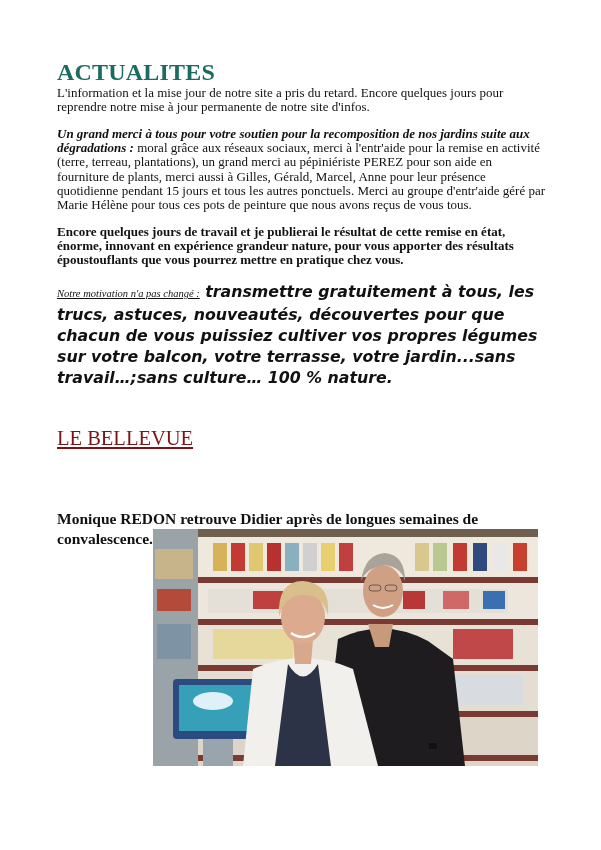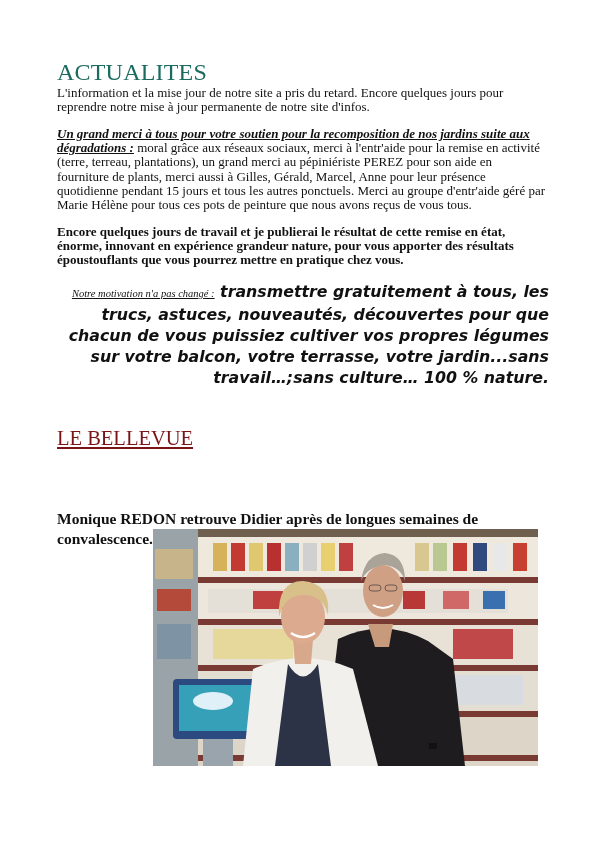--- a/index.html
+++ b/index.html
@@ -3,36 +3,36 @@
   <meta charset="utf-8">
   <style>
     * { margin: 0; padding: 0; box-sizing: border-box; }
     html, body { width: 601px; height: 850px; background: #ffffff; overflow: hidden; }
     body { position: relative; font-family: "Liberation Serif", serif; color: #111; }
 
     .page { position: absolute; left: 0; top: 0; width: 601px; height: 850px; }
 
     .h-actu {
       position: absolute; left: 57px; top: 58px;
-      font-family: "Liberation Serif", serif; font-weight: normal;
+      font-family: "Liberation Serif", serif; font-weight: bold;
       font-size: 24px; line-height: 28px; color: #1b6b60; letter-spacing: 0.2px;
     }
     .para {
       position: absolute; left: 57px; width: 490px;
       font-family: "Liberation Serif", serif; font-size: 13px; line-height: 14.2px; color: #111;
     }
     .p1 { top: 86px; }
     .p2 { top: 127px; }
-    .p2 .lead { font-weight: bold; font-style: italic; text-decoration: underline; }
+    .p2 .lead { font-weight: bold; font-style: italic; }
     .p3 { top: 225px; font-weight: bold; }
 
     .motivation {
       position: absolute; left: 57px; top: 281px; width: 492px;
       font-family: "DejaVu Sans", sans-serif; font-weight: bold; font-style: italic;
-      font-size: 15.8px; line-height: 21px; color: #111; text-align: right;
+      font-size: 15.8px; line-height: 21px; color: #111;
     }
     .motivation .mlabel {
       font-family: "Liberation Serif", serif; font-weight: normal; font-style: italic;
       font-size: 10.5px; text-decoration: underline;
     }
 
     .h-bell {
       position: absolute; left: 57px; top: 425px;
       font-family: "Liberation Serif", serif; font-weight: normal;
       font-size: 20.5px; line-height: 26px; color: #7b1416; text-decoration: underline;

